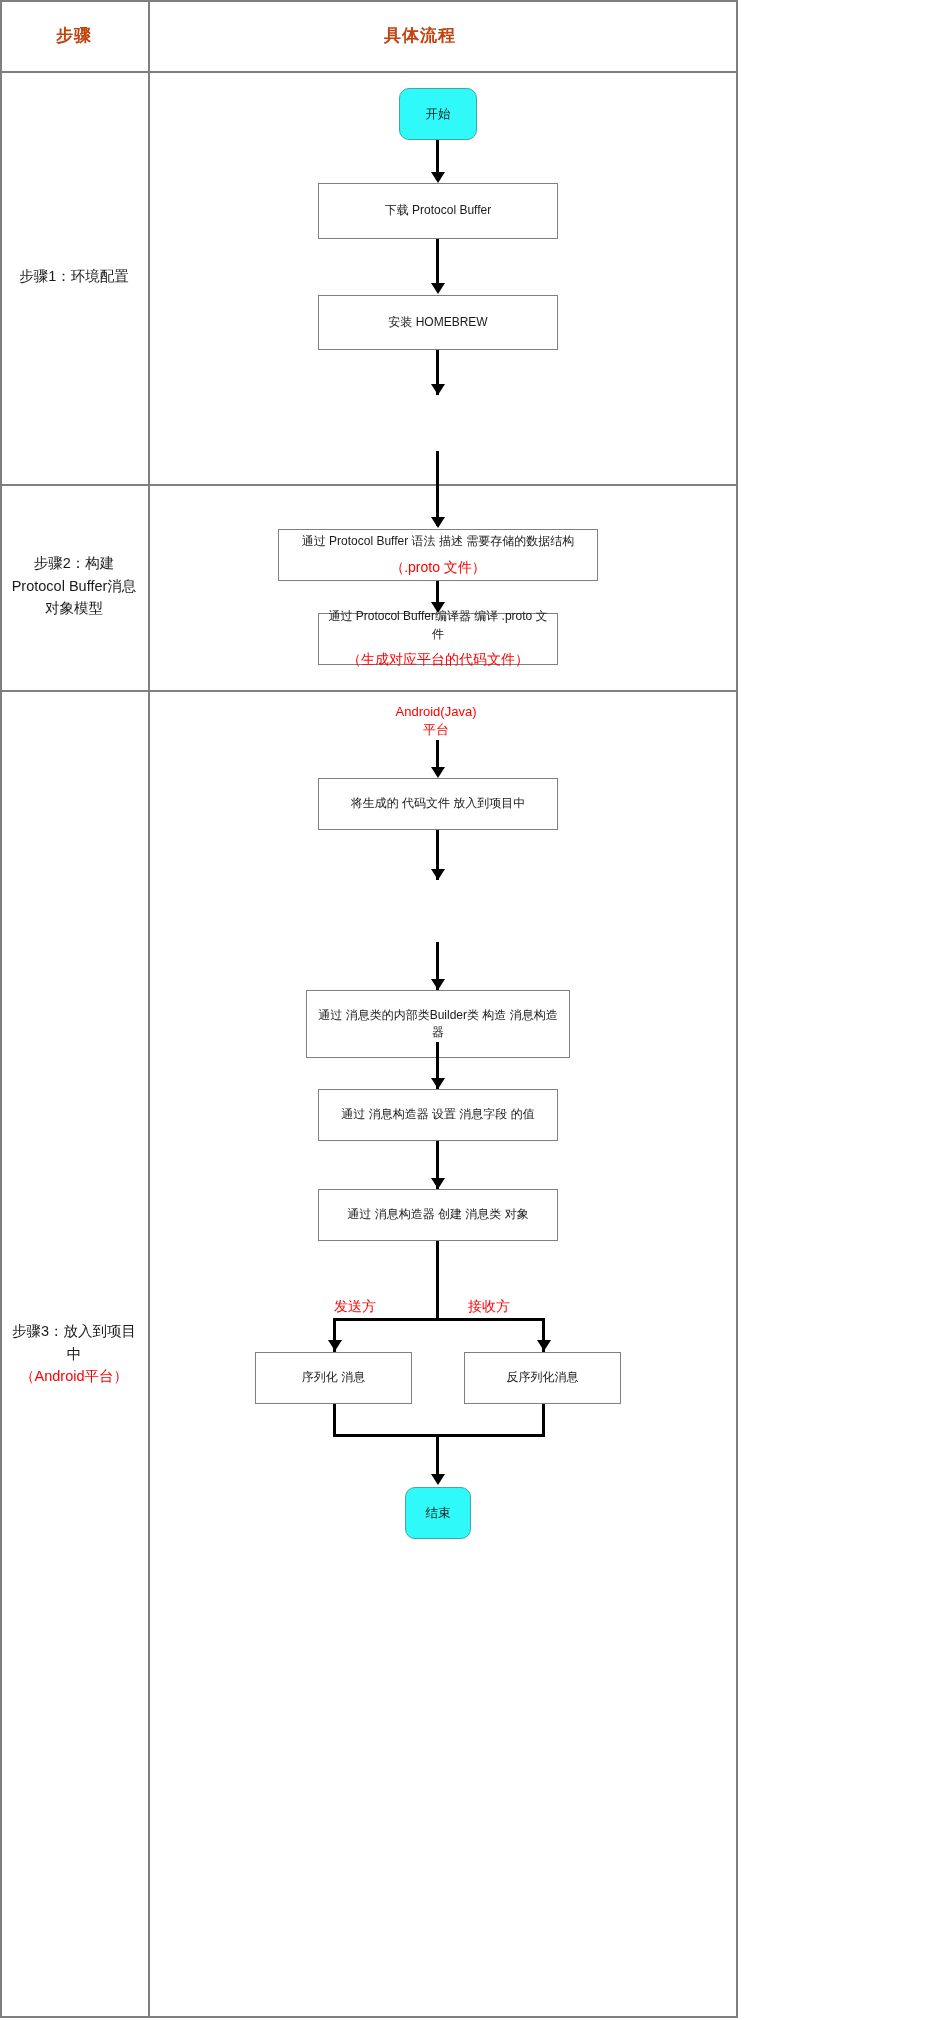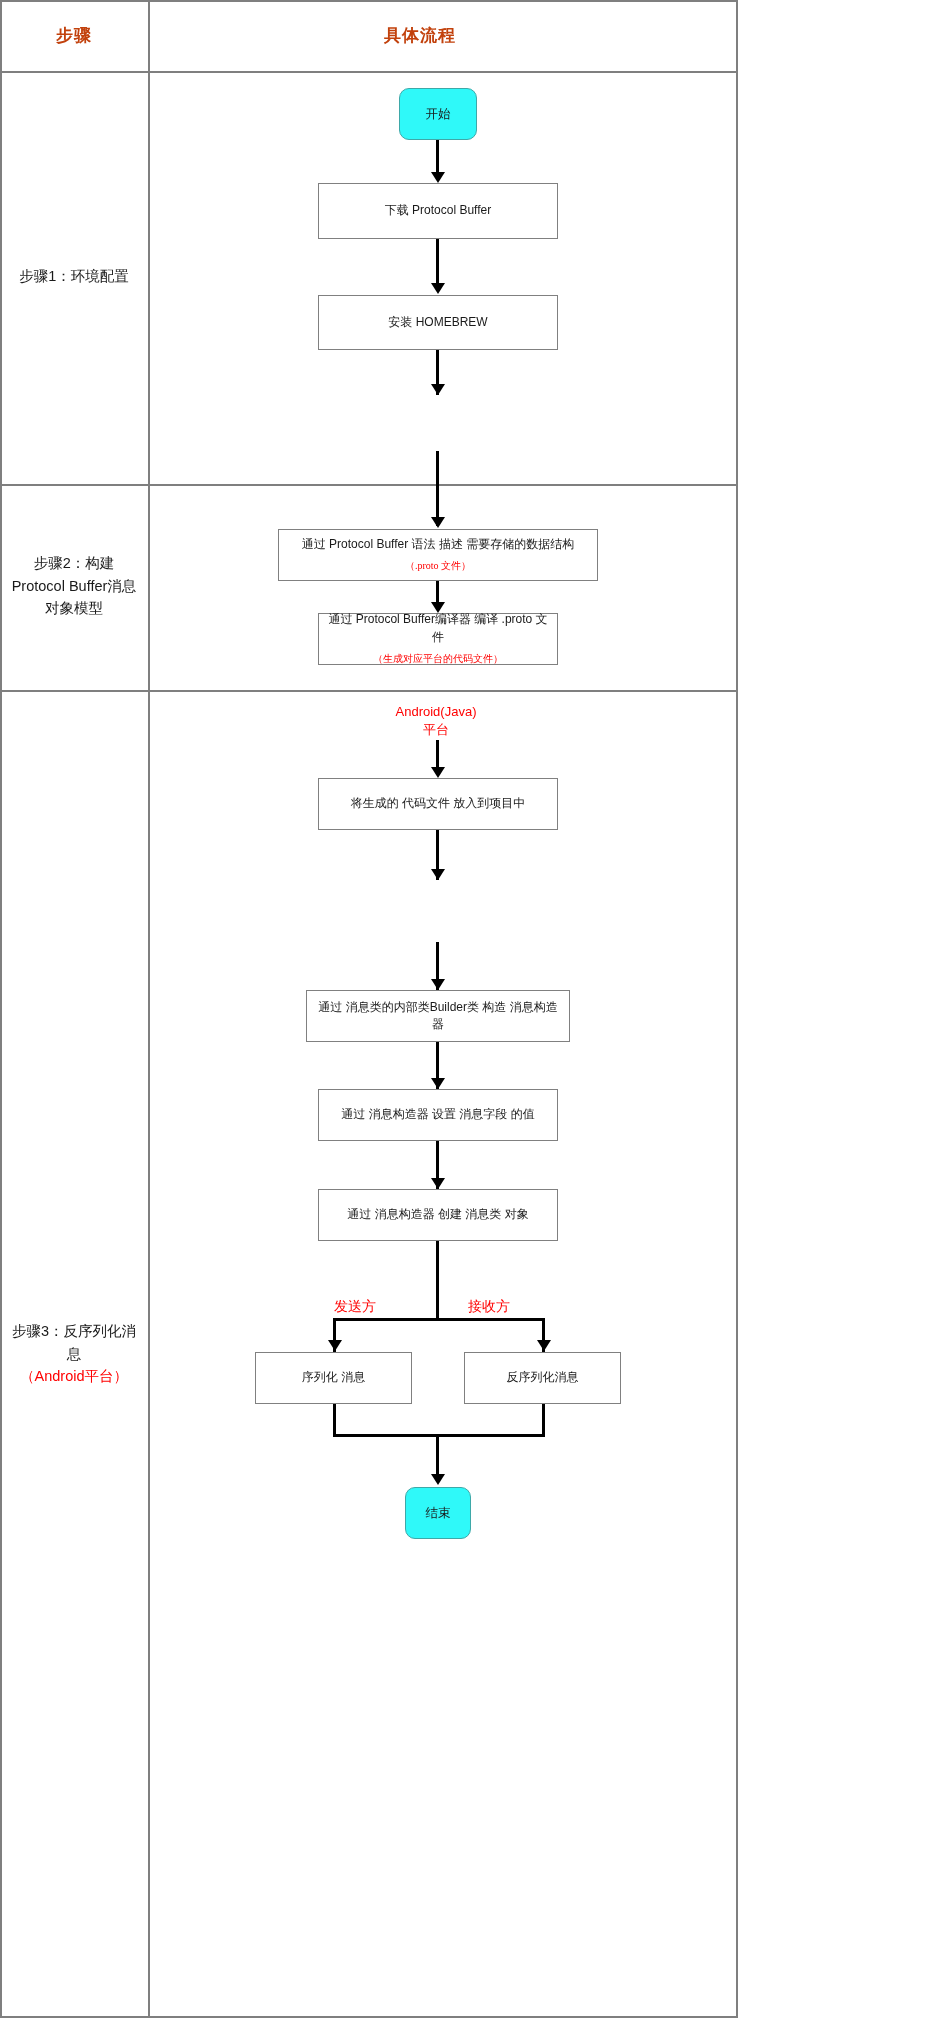--- a/index.html
+++ b/index.html
@@ -75,23 +75,22 @@
     text-align: center;
     font-size: 12px;
     color: #1a1a1a;
     line-height: 1.45;
     background: #ffffff;
     border: 1px solid #808080;
     padding: 2px 6px;
   }
   .node .sub {
     color: #ff0000;
-    font-size: 10px;
+    font-size: 14px;
     margin-top: 6px;
-    font-family: Liberation Serif, serif;
   }
   .node.terminal {
     background: #2ff9f9;
     border: 1px solid #3ea8a8;
     border-radius: 10px;
     font-size: 12.5px;
   }
   
   .vline {
     position: absolute;
@@ -136,21 +135,21 @@
   <div class="hdr" style="left:2px; top:2px; width:144px; height:67px;">步骤</div>
   <div class="hdr" style="left:148px; top:2px; width:544px; height:67px;">具体流程</div>
 
   <div class="steplabel" style="top:71px; height:411px;">
     <span>步骤1：环境配置</span>
   </div>
   <div class="steplabel" style="top:484px; height:204px;">
     <span>步骤2：构建Protocol Buffer消息对象模型</span>
   </div>
   <div class="steplabel" style="top:690px; height:1328px;">
-    <span>步骤3：反序列化消息</span>
+    <span>步骤3：放入到项目中</span>
     <span class="red">（Android平台）</span>
   </div>
 
   <div class="node terminal" style="left:399px; top:88px; width:78px; height:52px;">开始</div>
 
   <div class="vline" style="left:436px; top:140px; height:34px;"></div>
   <div class="arrowhead" style="left:431px; top:172px;"></div>
 
   <div class="node" style="left:318px; top:183px; width:240px; height:56px;">下载 Protocol Buffer</div>
 
@@ -189,21 +188,21 @@
 
   <div class="node" style="left:318px; top:778px; width:240px; height:52px;">将生成的 代码文件 放入到项目中</div>
 
   <div class="vline" style="left:436px; top:830px; height:50px;"></div>
   <div class="arrowhead" style="left:431px; top:869px;"></div>
 
 
   <div class="vline" style="left:436px; top:942px; height:48px;"></div>
   <div class="arrowhead" style="left:431px; top:979px;"></div>
 
-  <div class="node" style="left:306px; top:990px; width:264px; height:52px;">通过 消息类的内部类Builder类 构造 消息构造器</div>
+  <div class="node" style="left:306px; top:990px; width:264px; height:68px;">通过 消息类的内部类Builder类 构造 消息构造器</div>
 
   <div class="vline" style="left:436px; top:1042px; height:48px;"></div>
   <div class="arrowhead" style="left:431px; top:1078px;"></div>
 
   <div class="node" style="left:318px; top:1089px; width:240px; height:52px;">通过 消息构造器 设置 消息字段 的值</div>
 
   <div class="vline" style="left:436px; top:1141px; height:48px;"></div>
   <div class="arrowhead" style="left:431px; top:1178px;"></div>
 
   <div class="node" style="left:318px; top:1189px; width:240px; height:52px;">通过 消息构造器 创建 消息类 对象</div>

